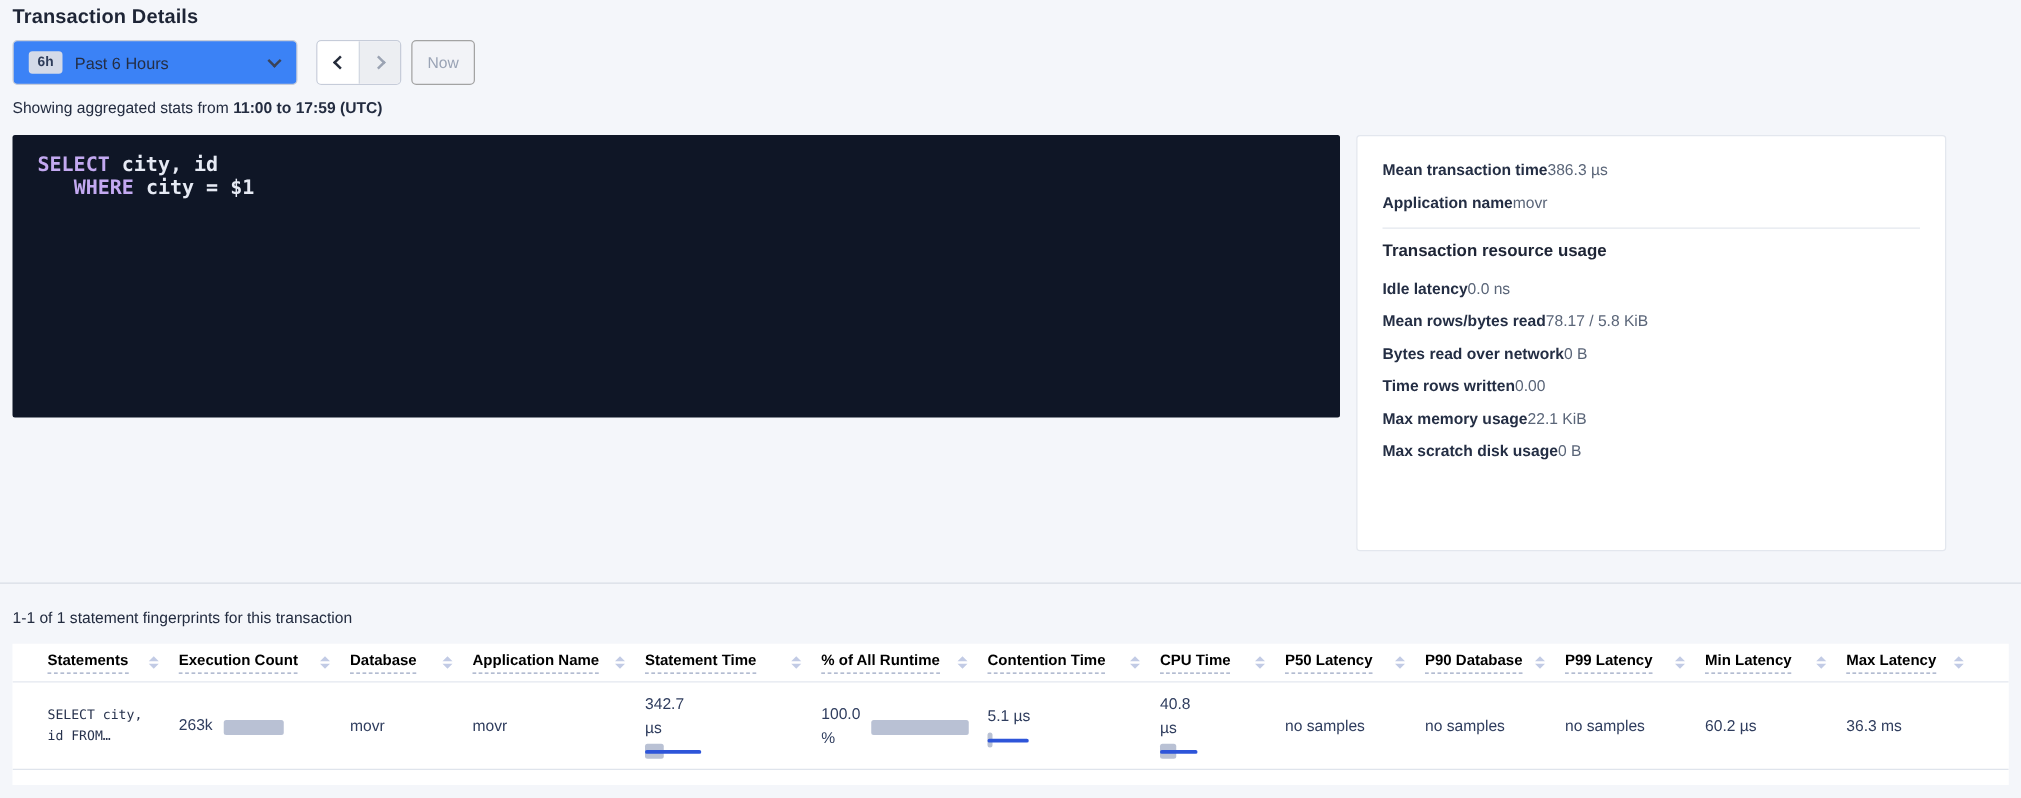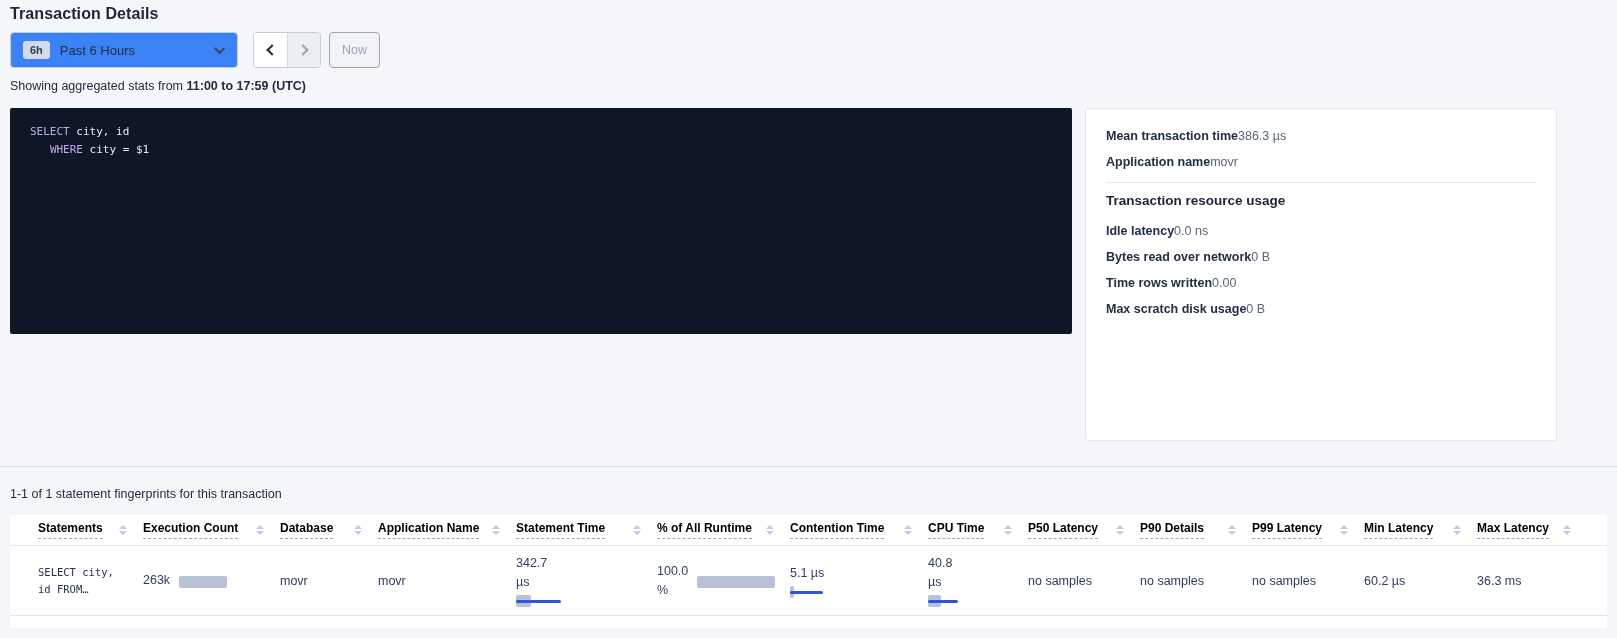--- a/index.html
+++ b/index.html
@@ -52,21 +52,21 @@
   }
   .stats-caption{position:absolute;left:10px;top:79px;font-size:12.5px;color:#232c40;}
   .stats-caption b{font-weight:bold;}
   
   .sql-box{
     position:absolute;left:10px;top:108px;width:1062px;height:226px;
     background:var(--sql-bg);border-radius:2px;padding:15px 20px;
   }
   .sql-line{
     font-family:"DejaVu Sans Mono","Liberation Mono",monospace;
-    font-size:11px;line-height:17.5px;color:#e6eaf4;white-space:pre;font-weight:normal;
+    font-size:16px;line-height:17.5px;color:#e6eaf4;white-space:pre;font-weight:bold;
   }
   .sql-kw{color:var(--sql-keyword);}
   
   .summary-card{
     position:absolute;left:1085px;top:108px;width:472px;height:333px;
     background:#fff;border:1px solid #e3e7ee;border-radius:3px;
     padding:14px 20px 0 20px;
   }
   .kv-row{display:flex;align-items:center;height:26px;}
   .kv-label{font-size:12.5px;font-weight:bold;color:#242e44;}
@@ -148,28 +148,36 @@
       </div>
     </div>
   <hr class="card-divider">
   <div class="section-title">Transaction resource usage</div>
   <div>
       <div class="kv-row">
         <span class="kv-label">Idle latency</span>
         <span class="kv-value">0.0 ns</span>
       </div>
       <div class="kv-row">
+        <span class="kv-label">Mean rows/bytes read</span>
+        <span class="kv-value">78.17 / 5.8 KiB</span>
+      </div>
+      <div class="kv-row">
         <span class="kv-label">Bytes read over network</span>
         <span class="kv-value">0 B</span>
       </div>
       <div class="kv-row">
         <span class="kv-label">Time rows written</span>
         <span class="kv-value">0.00</span>
       </div>
       <div class="kv-row">
+        <span class="kv-label">Max memory usage</span>
+        <span class="kv-value">22.1 KiB</span>
+      </div>
+      <div class="kv-row">
         <span class="kv-label">Max scratch disk usage</span>
         <span class="kv-value">0 B</span>
       </div>
     </div>
 </div>
 
 <div class="page-divider"></div>
 
 <div class="stmt-caption">1-1 of 1 statement fingerprints for this transaction</div>
 
@@ -232,21 +240,21 @@
         </span>
       </div>
       <div class="th">
         <span class="th-label">P50 Latency</span>
         <span class="sort">
           <i class="tri-up"></i>
           <i class="tri-down"></i>
         </span>
       </div>
       <div class="th">
-        <span class="th-label">P90 Details</span>
+        <span class="th-label">P90 Database</span>
         <span class="sort">
           <i class="tri-up"></i>
           <i class="tri-down"></i>
         </span>
       </div>
       <div class="th">
         <span class="th-label">P99 Latency</span>
         <span class="sort">
           <i class="tri-up"></i>
           <i class="tri-down"></i>

